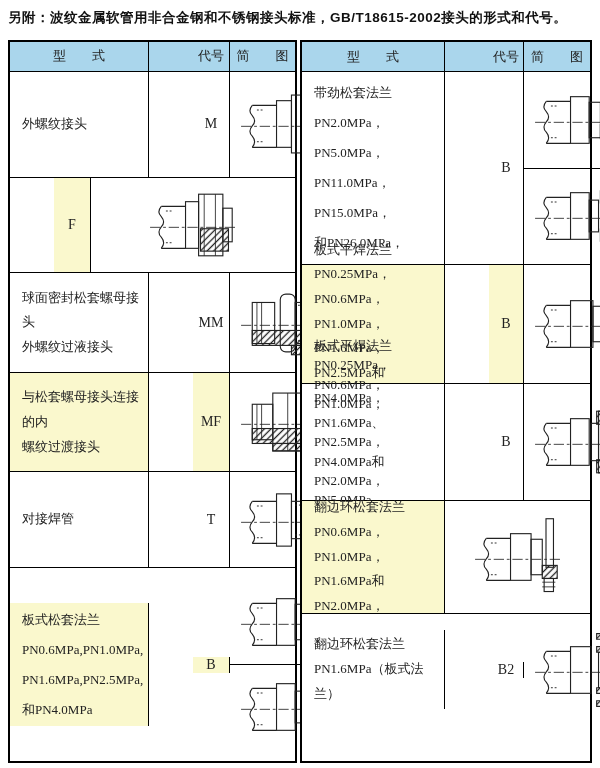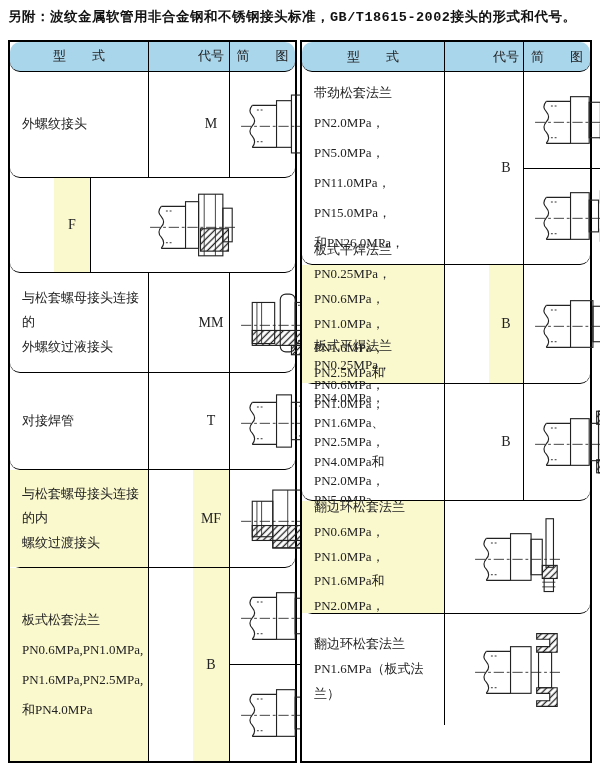--- a/index.html
+++ b/index.html
@@ -3,34 +3,34 @@
 <meta charset="utf-8">
 <style>
   html,body{margin:0;padding:0;}
   body{
     width:600px;height:768px;background:#ffffff;
     font-family:"Liberation Sans",sans-serif;color:#111;
     position:relative;overflow:hidden;
   }
   .title{
     padding:9px 16px 0 8px;font-size:13.5px;font-weight:bold;
-    letter-spacing:0.5px;line-height:1.4;font-family:Liberation Mono, monospace;
+    letter-spacing:0.5px;line-height:1.4;
   }
   .tables{
     position:absolute;left:8px;top:40px;width:584px;height:723px;
     display:flex;gap:3px;
   }
   .jtable{
     border:2px solid #000;background:#fff;box-sizing:border-box;
     display:flex;flex-direction:column;
   }
   .jtable.left{width:289px;}
   .jtable.right{width:292px;}
-  .trow{display:flex;border-bottom:1px solid #000;box-sizing:border-box;border-radius:10px;}
-  .trow:last-child{border-bottom:none;}
+  .trow{display:flex;border-bottom:1px solid #000;box-sizing:border-box;}
+  .trow:last-child{border-bottom:none;align-items:center;}
   .cell{border-right:1px solid #000;box-sizing:border-box;display:flex;align-items:center;}
   .cell:last-child{border-right:none;}
   .c-type{flex:0 0 139px;padding:2px 4px 2px 12px;}
   .right .c-type{flex:0 0 143px;}
   .c-code{flex:0 0 37px;justify-content:center;margin-left:44px;}
   .right .c-code{flex:0 0 35px;}
   .c-diag{flex:1 1 auto;justify-content:center;flex-direction:column;align-items:stretch;padding:0;font-family:Liberation Mono, monospace;}
   .hdr{height:30px;background:#aad6ec;}
   .hdr .cell{justify-content:center;padding:0;font-size:13px;color:#222;}
   .type{
@@ -118,21 +118,21 @@
             <rect x="82" y="27" width="10" height="36"></rect>
             <rect x="58" y="49" width="30" height="24" fill="url(#hat)"></rect>
           </g>
         </svg>
       </div>
         </div>
     </div>
 
     <div class="trow r3L">
       <div class="cell c-type">
-          <span class="type">与松套螺母接头连接的
+          <span class="type">球面密封松套螺母接头
 外螺纹过液接头</span>
         </div>
       <div class="cell c-code">
           <span class="code">MM</span>
         </div>
       <div class="cell c-diag">
           <div class="subdiag">
         <svg class="diag" viewBox="0 0 100 90">
           <use href="#cl"></use>
           <g fill="none" stroke="#222" stroke-width="1.2">
@@ -142,61 +142,61 @@
             <rect x="62" y="23" width="26" height="44"></rect>
             <path d="M65 26 h18 M65 64 h18" stroke-dasharray="2 2" stroke-width="1"></path>
             <rect x="16" y="53" width="72" height="16" fill="url(#hat)"></rect>
             <rect x="58" y="69" width="14" height="10" fill="url(#hat)"></rect>
           </g>
         </svg>
       </div>
         </div>
     </div>
 
-    <div class="trow r5L">
-      <div class="cell c-type">
-          <span class="type">对接焊管</span>
-        </div>
-      <div class="cell c-code">
-          <span class="code">T</span>
-        </div>
-      <div class="cell c-diag">
-          <div class="subdiag">
-        <svg class="diag" viewBox="0 0 100 90">
-          <use href="#cl"></use>
-              <use href="#hose"></use>
-          <g fill="none" stroke="#222" stroke-width="1.2">
-            <rect x="42" y="17" width="16" height="56"></rect>
-            <rect x="58" y="25" width="34" height="40"></rect>
-            <path d="M62 29 h9 M81 29 h9 M62 61 h9 M81 61 h9" stroke-dasharray="2 2" stroke-width="1"></path>
-          </g>
-        </svg>
-      </div>
-        </div>
-    </div>
-
     <div class="trow r4L">
       <div class="cell c-type hl">
           <span class="type">与松套螺母接头连接的内
 螺纹过渡接头</span>
         </div>
       <div class="cell c-code hl">
           <span class="code">MF</span>
         </div>
       <div class="cell c-diag">
           <div class="subdiag">
         <svg class="diag" viewBox="0 0 100 90">
           <use href="#cl"></use>
           <g fill="none" stroke="#222" stroke-width="1.2">
             <rect x="16" y="26" width="22" height="38"></rect>
             <path d="M21 26 V64 M26 26 V64" stroke-width="0.9"></path>
             <rect x="38" y="14" width="50" height="62"></rect>
             <path d="M54 14 V76" stroke-width="0.9"></path>
             <rect x="16" y="52" width="72" height="16" fill="url(#hat)"></rect>
             <rect x="38" y="68" width="50" height="8" fill="url(#hat)"></rect>
+          </g>
+        </svg>
+      </div>
+        </div>
+    </div>
+
+    <div class="trow r5L">
+      <div class="cell c-type">
+          <span class="type">对接焊管</span>
+        </div>
+      <div class="cell c-code">
+          <span class="code">T</span>
+        </div>
+      <div class="cell c-diag">
+          <div class="subdiag">
+        <svg class="diag" viewBox="0 0 100 90">
+          <use href="#cl"></use>
+              <use href="#hose"></use>
+          <g fill="none" stroke="#222" stroke-width="1.2">
+            <rect x="42" y="17" width="16" height="56"></rect>
+            <rect x="58" y="25" width="34" height="40"></rect>
+            <path d="M62 29 h9 M81 29 h9 M62 61 h9 M81 61 h9" stroke-dasharray="2 2" stroke-width="1"></path>
           </g>
         </svg>
       </div>
         </div>
     </div>
 
     <div class="trow r6L loose">
       <div class="cell c-type hl">
           <span class="type">板式松套法兰
 PN0.6MPa,PN1.0MPa,
@@ -377,20 +377,23 @@
         </svg>
       </div>
         </div>
     </div>
 
     <div class="trow r5R">
       <div class="cell c-type">
           <span class="type">翻边环松套法兰
 PN1.6MPa（板式法兰）</span>
         </div>
+      <div class="cell c-code">
+          <span class="code">B2</span>
+        </div>
       <div class="cell c-diag">
           <div class="subdiag">
         <svg class="diag" viewBox="0 0 100 90">
           <use href="#cl"></use>
               <use href="#hose"></use>
           <g fill="none" stroke="#222" stroke-width="1.2">
             <rect x="42" y="20" width="22" height="50"></rect>
             <path d="M70 6 h22 v20 h-22 v-6 h14 v-8 h-14 z" fill="url(#hat)"></path>
             <rect x="72" y="26" width="14" height="38"></rect>
             <path d="M70 84 h22 v-20 h-22 v6 h14 v8 h-14 z" fill="url(#hat)"></path>

